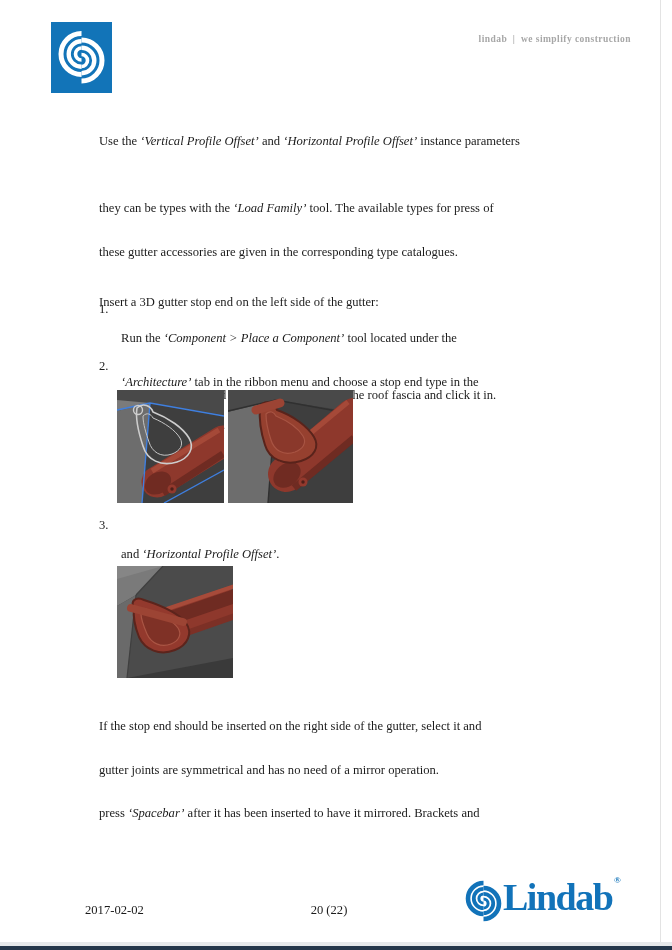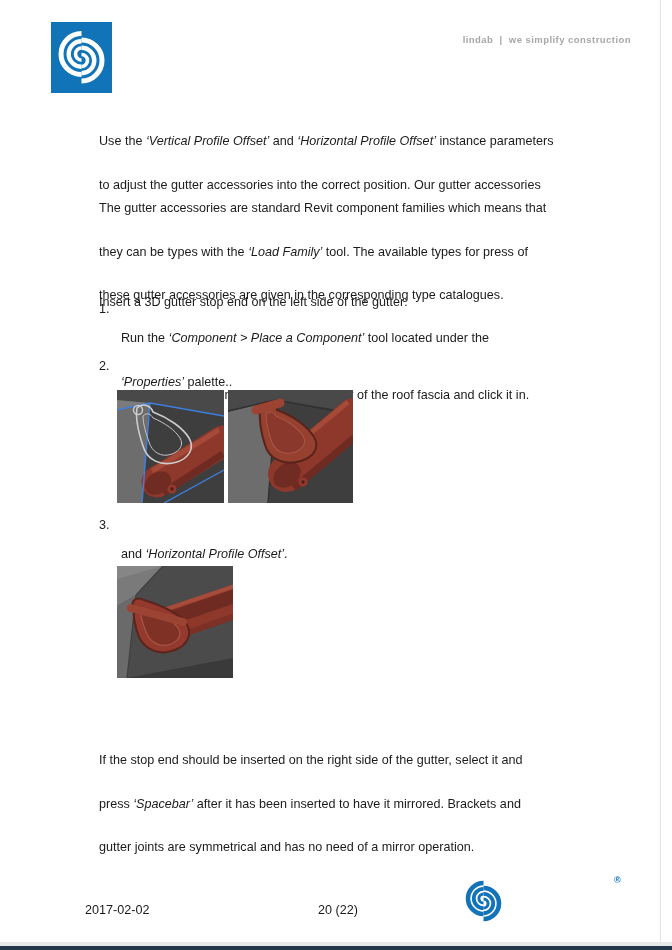--- a/index.html
+++ b/index.html
@@ -1,29 +1,29 @@
 <!DOCTYPE html>
 <html><head>
 <meta charset="utf-8">
 <style>
   html,body{margin:0;padding:0;background:#fff;}
   .page{position:relative;width:672px;height:950px;background:#ffffff;overflow:hidden;
-        font-family:Liberation Sans, sans-serif;color:#1b1b1b;}
+        font-family:Liberation Serif, serif;color:#1b1b1b;}
   .logo{position:absolute;left:51px;top:22px;width:61px;height:71px;}
   .tagline{position:absolute;top:34px;right:41px;font-size:9.5px;font-weight:bold;
            color:#a7a7a7;letter-spacing:.45px;white-space:pre;}
   .tb{position:absolute;left:99px;font-size:12.6px;line-height:14.55px;white-space:pre;}
   .ln{white-space:pre;}
   em{font-style:italic;}
   .underline{text-decoration:underline;}
   .li{display:flex;}
   .num{width:22px;flex:none;}
   .fig{position:absolute;}
   .footer-date{position:absolute;left:85px;top:903px;font-size:12.6px;}
-  .footer-page{position:absolute;left:282px;top:903px;width:112px;text-align:center;font-size:12.6px;}
+  .footer-page{position:absolute;left:273px;top:903px;width:112px;text-align:center;font-size:12.6px;}
   .flogo{position:absolute;left:465px;top:874px;width:172px;height:56px;}
   .fl-icon{position:absolute;left:0;top:2px;}
   .fl-word{position:absolute;left:38px;top:1px;font-size:38px;font-weight:bold;color:#1273b9;
            letter-spacing:-1.5px;line-height:44px;}
   .fl-reg{position:absolute;left:149px;top:1px;font-size:9px;font-weight:bold;color:#1273b9;}
   .edge-right{position:absolute;left:660px;top:0;width:1px;height:942px;background:#e3e3e3;}
   .bar-light{position:absolute;left:0;top:942px;width:672px;height:4px;background:#e6e8ea;}
   .bar-dark{position:absolute;left:0;top:946px;width:672px;height:4px;background:#24364a;}
 </style>
 </head>
@@ -52,38 +52,37 @@
         <circle cx="30.5" cy="38.5" r="12.8" stroke-width="4.4"></circle>
         <circle cx="30.5" cy="38.5" r="6" stroke-width="3.6"></circle>
       </g>
     </svg>
   </div>
 
   <div class="tagline">lindab  |  we simplify construction</div>
 
   <div class="tb" style="top:105px">
     <div class="ln"><span>Use the </span><em>‘Vertical Profile Offset’</em><span> and </span><em>‘Horizontal Profile Offset’</em><span> instance parameters</span></div>
-    <div class="ln">to adjust the gutter accessories into the correct position. Our gutter accessories</div>
   </div>
 
   <div class="tb" style="top:172px">
-    <div class="ln">The gutter accessories are standard Revit component families which means that</div>
     <div class="ln"><span>they can be types with the </span><em>‘Load Family’</em><span> tool. The available types for press of</span></div>
     <div class="ln">these gutter accessories are given in the corresponding type catalogues.</div>
   </div>
 
 
   <div class="tb" style="top:266px">
     <div class="ln">Insert a 3D gutter stop end on the left side of the gutter:</div>
   </div>
 
   <div class="tb li" style="top:302px">
     <div class="num">1.</div>
     <div>
       <div class="ln"><span>Run the </span><em>‘Component &gt; Place a Component’</em><span> tool located under the</span></div>
+      <div class="ln"><em>‘Architecture’</em><span> tab in the ribbon menu and choose a stop end type in the</span></div>
       <div class="ln"><em>‘Properties’</em><span> palette..</span></div>
     </div>
   </div>
 
   <div class="tb li" style="top:359px">
     <div class="num">2.</div>
     <div>
       <div class="ln">Position the stop end in the top left corner of the roof fascia and click it in.</div>
     </div>
   </div>
@@ -147,24 +146,24 @@
       <path d="M36,62 L118,34" stroke="#8e382c" stroke-width="30" fill="none"></path>
       <path d="M42,56 L118,30" stroke="#6f2b22" stroke-width="14" fill="none"></path>
       <path d="M32,49 L118,20" stroke="#a74b3a" stroke-width="4" fill="none"></path>
       <path d="M44,76 L118,50" stroke="#7c3026" stroke-width="6" fill="none"></path>
       <path d="M17,42 C13,35 19,30 27,34 C46,40 62,48 69,57 C76,67 71,79 58,84 C43,90 28,84 22,71 C18,61 16,50 17,42 Z" fill="#93392d" stroke="#5c241c" stroke-width="2"></path>
       <path d="M24,48 C22,44 26,41 31,44 C45,49 56,55 61,62 C65,68 62,75 54,78 C44,82 34,77 30,68 C27,61 24,54 24,48 Z" fill="#7f3126" stroke="#aa5544" stroke-width="1.2"></path>
       <path d="M14,42 L66,56" stroke="#9c4434" stroke-width="8" stroke-linecap="round" fill="none"></path>
     </svg>
   </div>
 
-  <div class="tb" style="top:724px">
+  <div class="tb" style="top:690px">
     <div class="ln">If the stop end should be inserted on the right side of the gutter, select it and</div>
+    <div class="ln">gutter joints are symmetrical and has no need of a mirror operation.</div>
     <div class="ln"><span>press </span><em>‘Spacebar’</em><span> after it has been inserted to have it mirrored. Brackets and</span></div>
-    <div class="ln">gutter joints are symmetrical and has no need of a mirror operation.</div>
   </div>
 
   <div class="footer-date">2017-02-02</div>
   <div class="footer-page">20 (22)</div>
 
   <div class="flogo">
     <div class="fl-icon">
       <svg width="37" height="52" viewBox="0 0 37 52">
         <defs>
           <clipPath id="fl">
@@ -179,20 +178,21 @@
           <circle cx="18.5" cy="22.5" r="9.7" stroke-width="3.8"></circle>
           <circle cx="18.5" cy="22.5" r="4.6" stroke-width="3"></circle>
         </g>
         <g clip-path="url(#fr)" fill="none" stroke="#1273b9">
           <circle cx="18.5" cy="27.5" r="15.5" stroke-width="4.6"></circle>
           <circle cx="18.5" cy="27.5" r="9.7" stroke-width="3.8"></circle>
           <circle cx="18.5" cy="27.5" r="4.6" stroke-width="3"></circle>
         </g>
       </svg>
     </div>
+    <div class="fl-word">Lindab</div>
     <div class="fl-reg">®</div>
   </div>
 
   <div class="edge-right"></div>
   <div class="bar-light"></div>
   <div class="bar-dark"></div>
 
 </div>
 
 </body></html>

